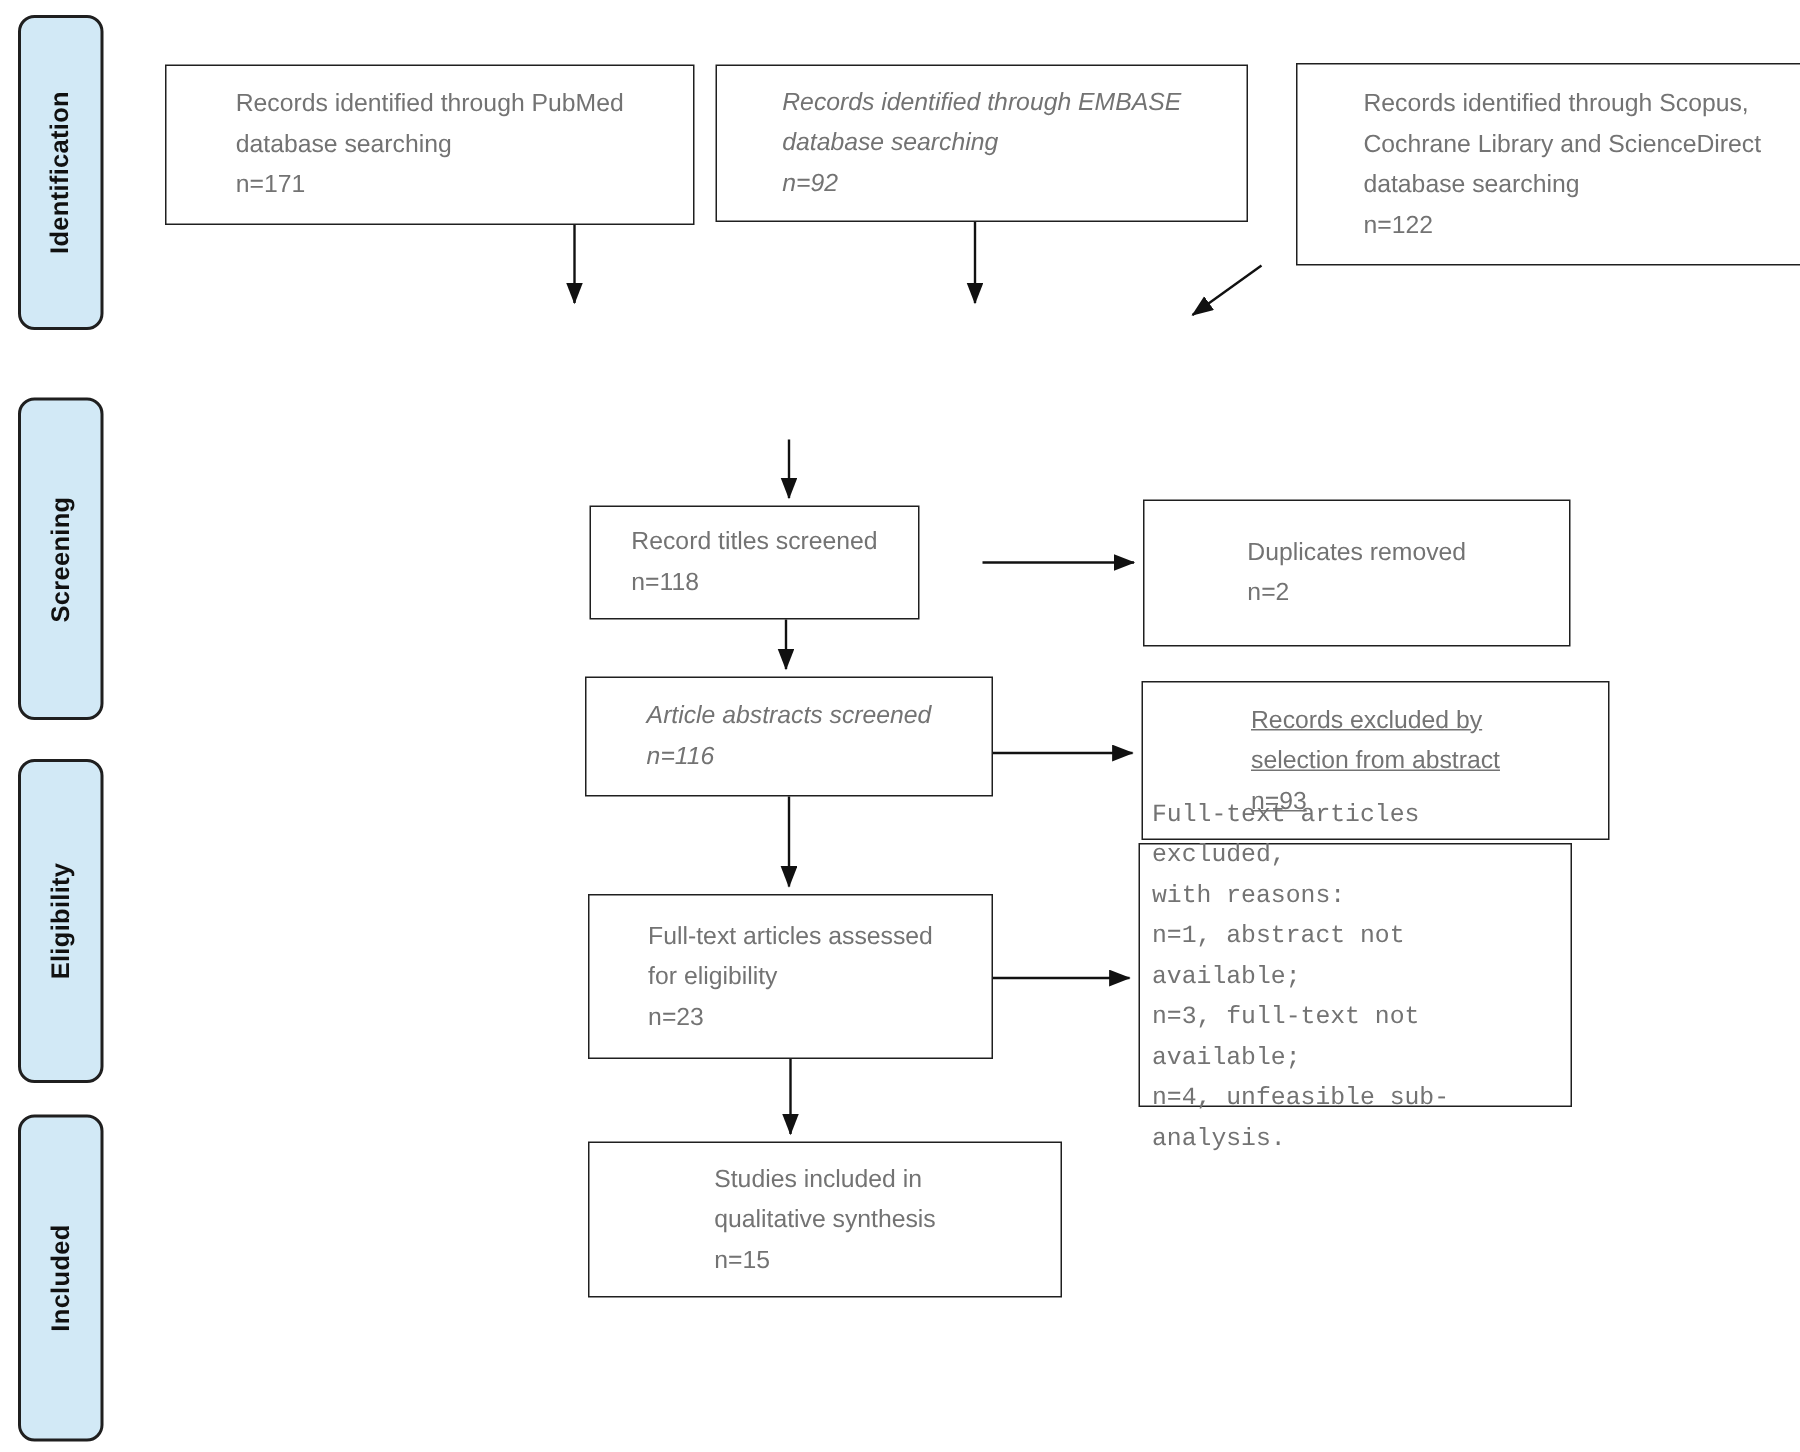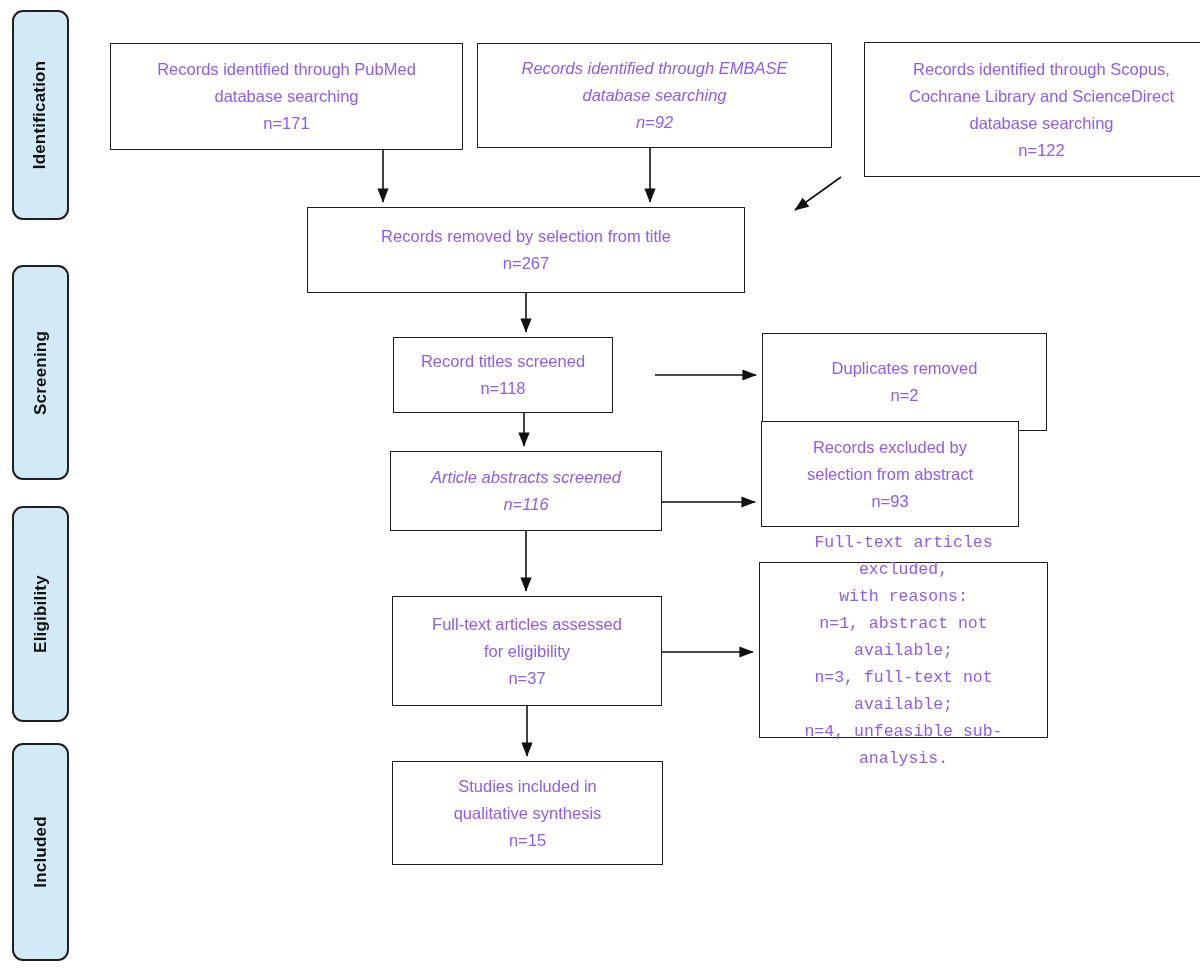--- a/index.html
+++ b/index.html
@@ -38,25 +38,24 @@
   }
   
   .node {
     position: absolute;
     background: #ffffff;
     border: 1.6px solid #1f1f1f;
     box-sizing: border-box;
     display: flex;
     align-items: center;
     justify-content: center;
-    text-align: center;
     white-space: pre-line;
     font-size: 16.5px;
     line-height: 27px;
-    color: #8b5cf6;
+    color: #737373;
     padding: 2px 8px;
   }
   
   #arrows {
     position: absolute;
     top: 0;
     left: 0;
     width: 1200px;
     height: 968px;
     pointer-events: none;
@@ -86,47 +85,45 @@
 
   <div class="node" style="left:477px;top:43px;width:355px;height:105px;font-style:italic;">Records identified through EMBASE
 database searching
 n=92</div>
 
   <div class="node" style="left:840px;top:42px;width:355px;height:135px;margin-left:24px;">Records identified through Scopus,
 Cochrane Library and ScienceDirect
 database searching
 n=122</div>
 
-  <div class="node" style="left:307px;top:207px;width:438px;height:86px;">Records removed by selection from title
-n=267</div>
 
   <div class="node" style="left:393px;top:337px;width:220px;height:76px;">Record titles screened
 n=118</div>
 
   <div class="node" style="left:762px;top:333px;width:285px;height:98px;">Duplicates removed
 n=2</div>
 
   <div class="node" style="left:390px;top:451px;width:272px;height:80px;font-style:italic;">Article abstracts screened
 n=116</div>
 
-  <div class="node" style="left:761px;top:421px;width:258px;height:106px;">Records excluded by
+  <div class="node" style="left:761px;top:454px;width:312px;height:106px;text-decoration:underline;">Records excluded by
 selection from abstract
 n=93</div>
 
   <div class="node" style="left:392px;top:596px;width:270px;height:110px;">Full-text articles assessed
 for eligibility
-n=37</div>
+n=23</div>
 
   <div class="node" style="left:759px;top:562px;width:289px;height:176px;font-family:Liberation Mono, monospace;">Full-text articles excluded,
 with reasons:
 n=1, abstract not available;
 n=3, full-text not available;
 n=4, unfeasible sub-analysis.</div>
 
-  <div class="node" style="left:392px;top:761px;width:271px;height:104px;">Studies included in
+  <div class="node" style="left:392px;top:761px;width:316px;height:104px;">Studies included in
 qualitative synthesis
 n=15</div>
 
   <svg id="arrows" viewBox="0 0 1200 968" xmlns="http://www.w3.org/2000/svg">
     <defs>
       <marker id="ah" markerWidth="11" markerHeight="9" refX="8.5" refY="3.5" orient="auto" markerUnits="strokeWidth">
         <path d="M0,0 L9,3.5 L0,7 z" fill="#111111"></path>
       </marker>
     </defs>
     <g stroke="#111111" stroke-width="1.6" fill="none">

